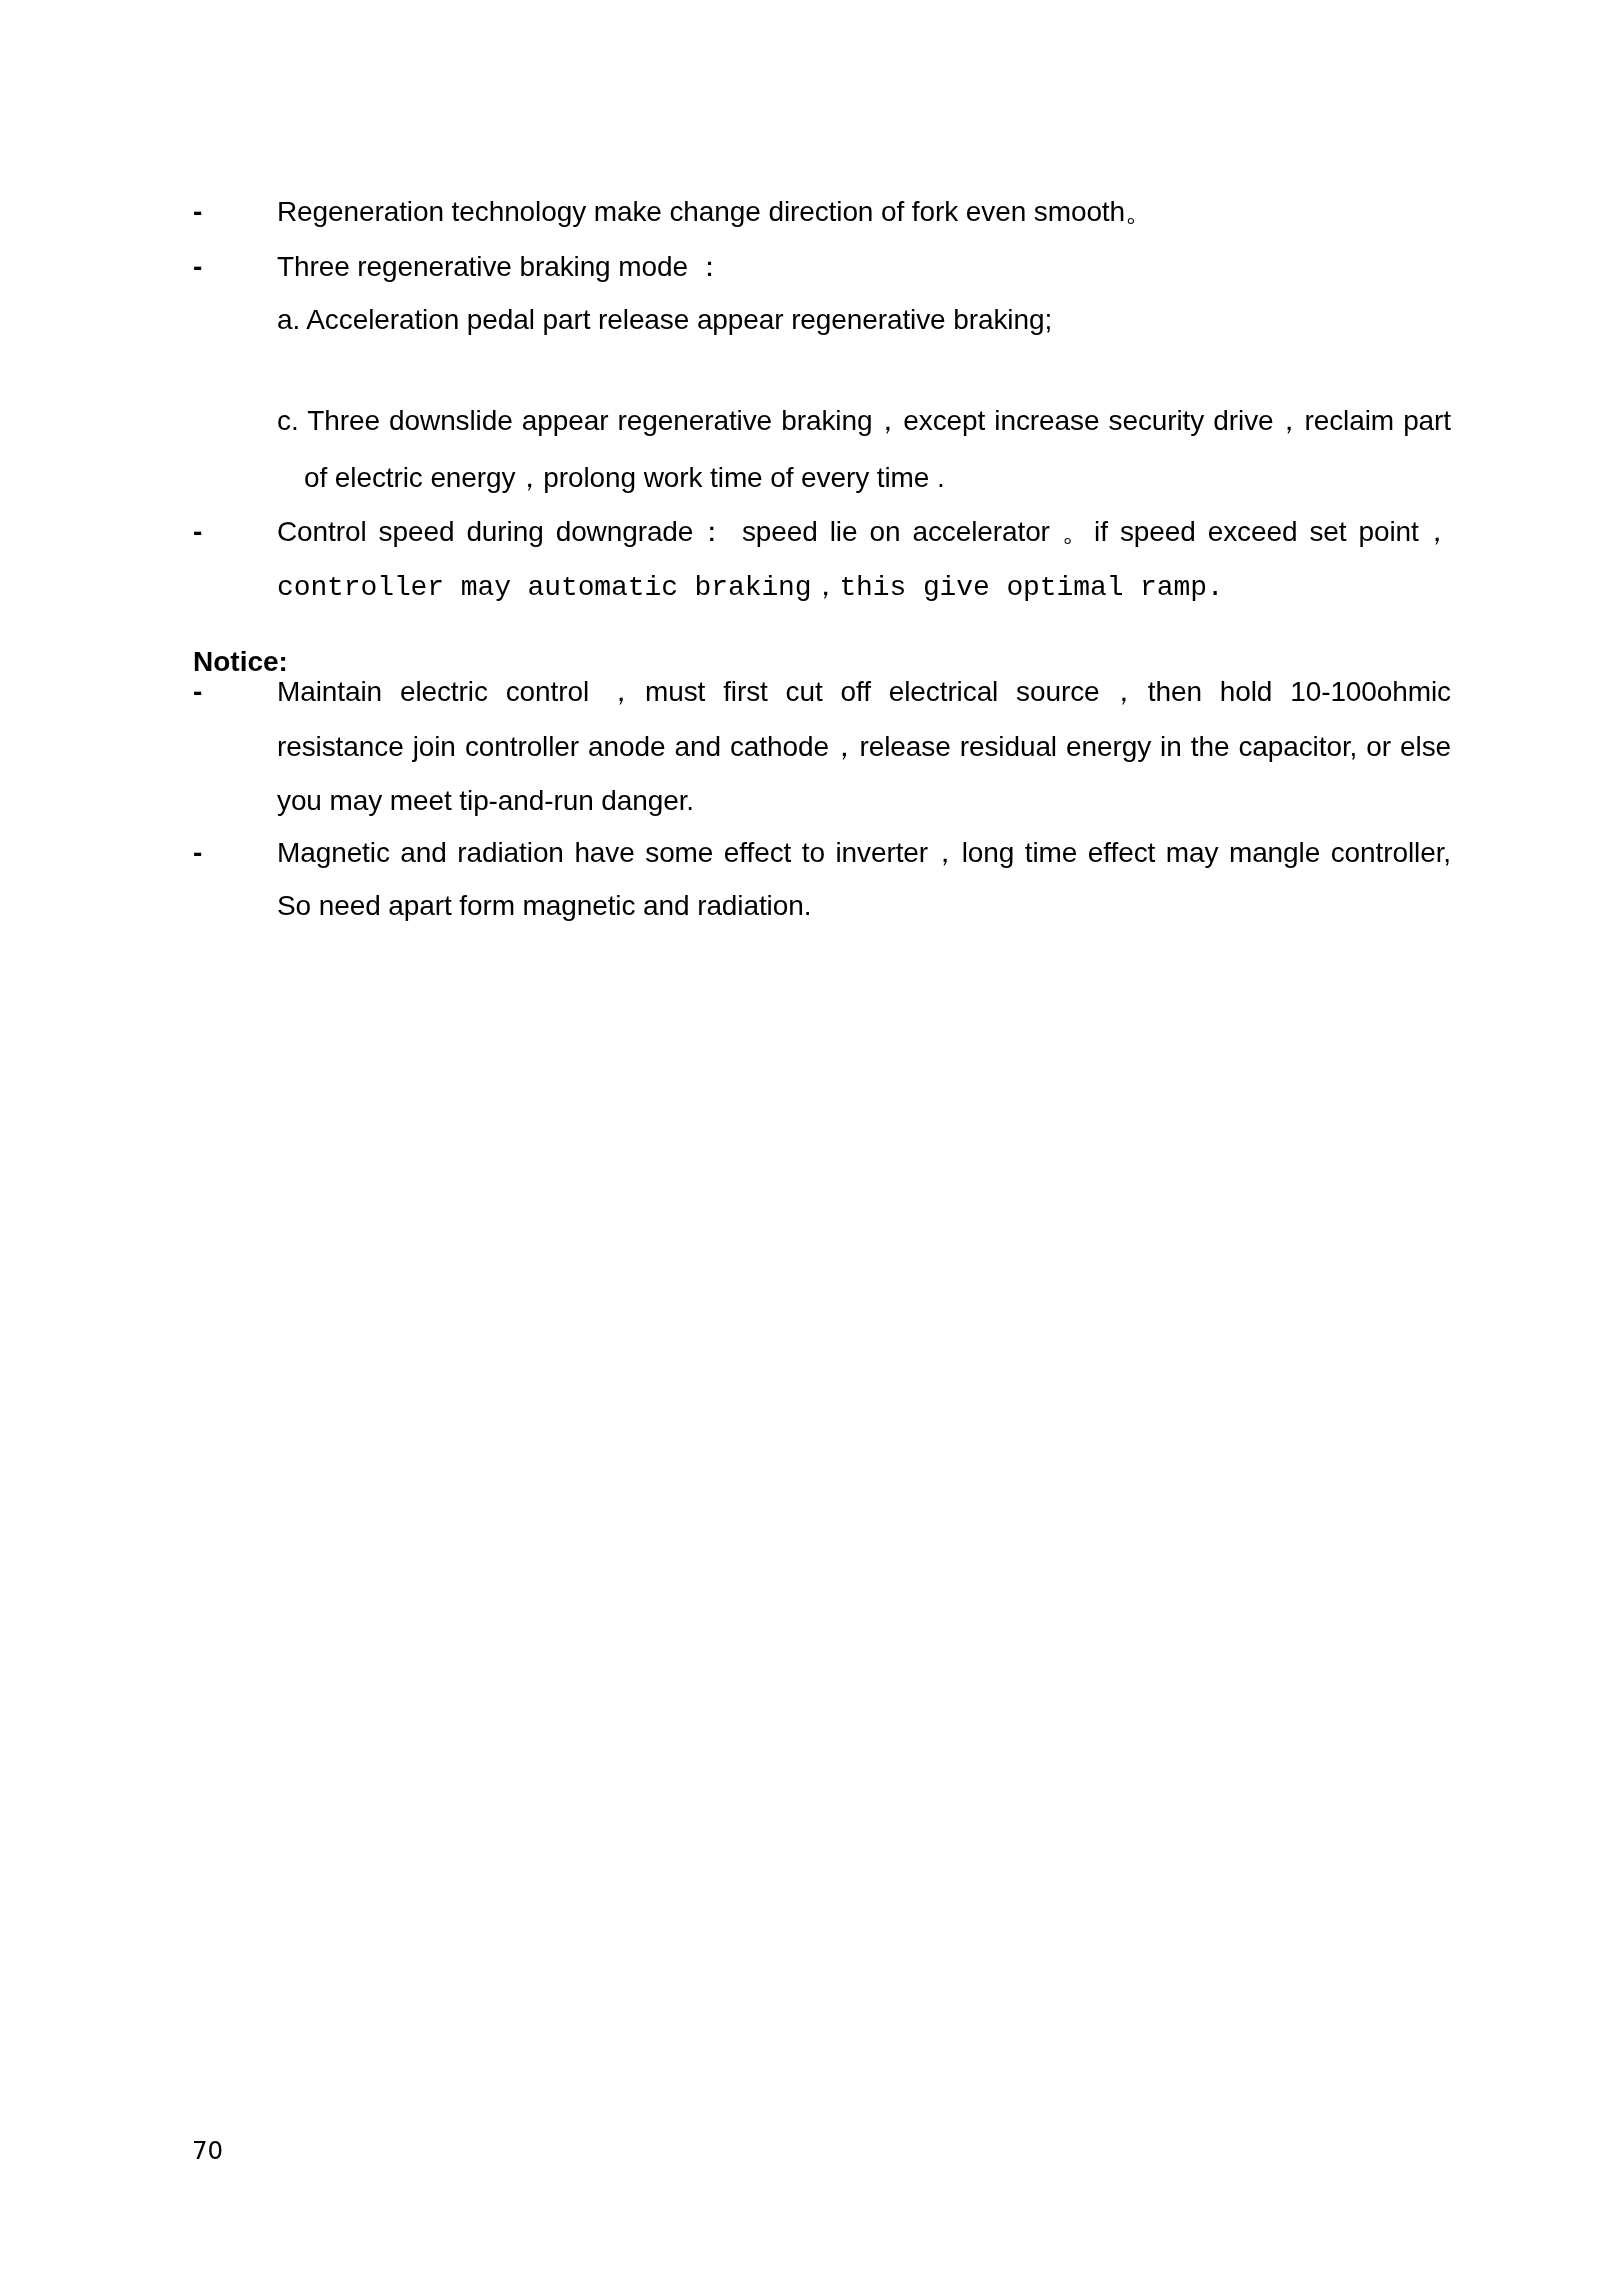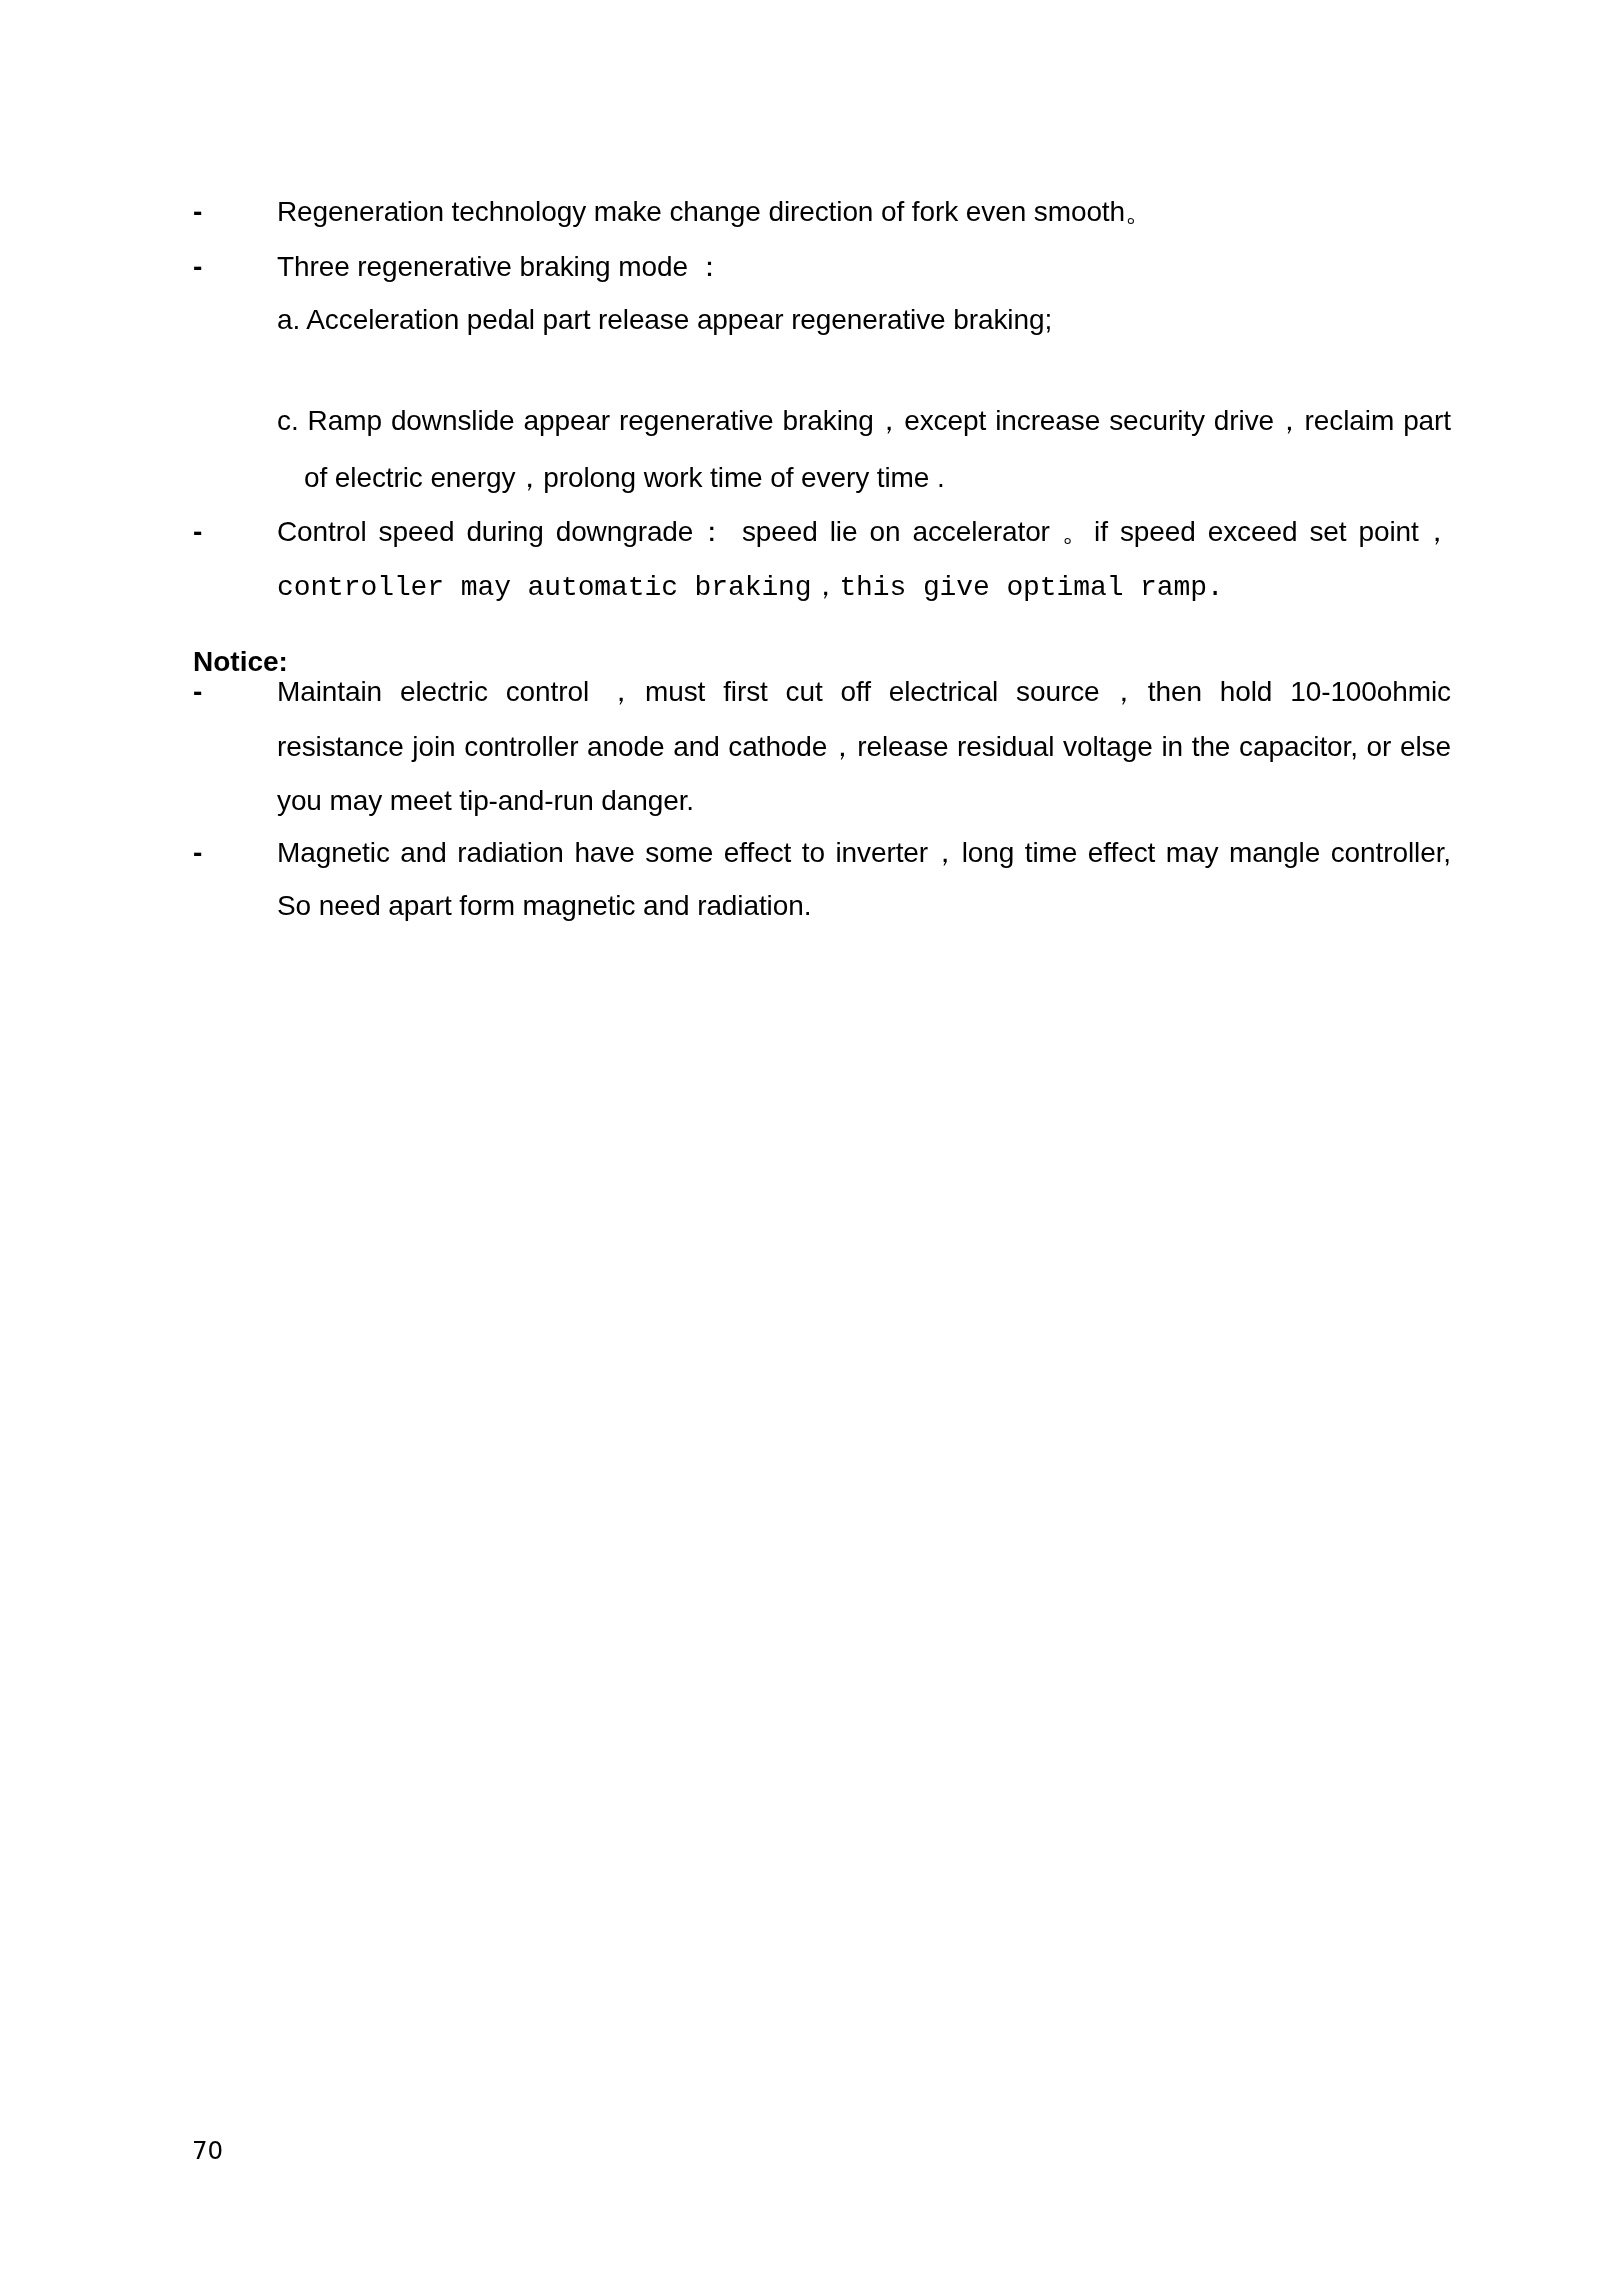--- a/index.html
+++ b/index.html
@@ -68,32 +68,32 @@
 
 <div class="page">
 
   <span class="dash" style="top:195px;">-</span>
   <div class="line text-main" style="top:195px;">Regeneration technology make change direction of fork even smooth。</div>
 
   <span class="dash" style="top:250px;">-</span>
   <div class="line text-main" style="top:250px;text-align:center;">Three regenerative braking mode  ：</div>
 
   <div class="line text-sub" style="top:303px;">a. Acceleration pedal part release    appear regenerative braking;</div>
-  <div class="line text-sub justify" style="top:404px;">c. Ramp downslide    appear regenerative braking，except increase security drive，reclaim part</div>
+  <div class="line text-sub justify" style="top:404px;">c. Three downslide    appear regenerative braking，except increase security drive，reclaim part</div>
   <div class="line text-sub2" style="top:461px;">of electric energy，prolong work time of every time .</div>
 
   <span class="dash" style="top:515px;">-</span>
   <div class="line text-main justify" style="top:515px;">Control speed during downgrade：  speed lie on accelerator 。if speed exceed set point，</div>
   <div class="line text-main" style="top:571px;font-family:Liberation Mono, monospace;">controller may automatic braking，this give optimal ramp.</div>
 
   <div class="notice" style="top:624px;">Notice:</div>
 
   <span class="dash" style="top:675px;">-</span>
   <div class="line text-main justify" style="top:675px;">Maintain electric control ，must first cut off electrical source，then hold 10-100ohmic</div>
-  <div class="line text-main justify" style="top:730px;">resistance join controller anode and cathode，release residual voltage in the capacitor, or else</div>
+  <div class="line text-main justify" style="top:730px;">resistance join controller anode and cathode，release residual energy in the capacitor, or else</div>
   <div class="line text-main" style="top:784px;">you may meet tip-and-run danger.</div>
 
   <span class="dash" style="top:836px;">-</span>
   <div class="line text-main justify" style="top:836px;">Magnetic and radiation have some effect to inverter，long time effect may mangle controller,</div>
   <div class="line text-main" style="top:889px;">So need apart form magnetic and radiation.</div>
 
   <div class="page-number">70</div>
 
 </div>
 

